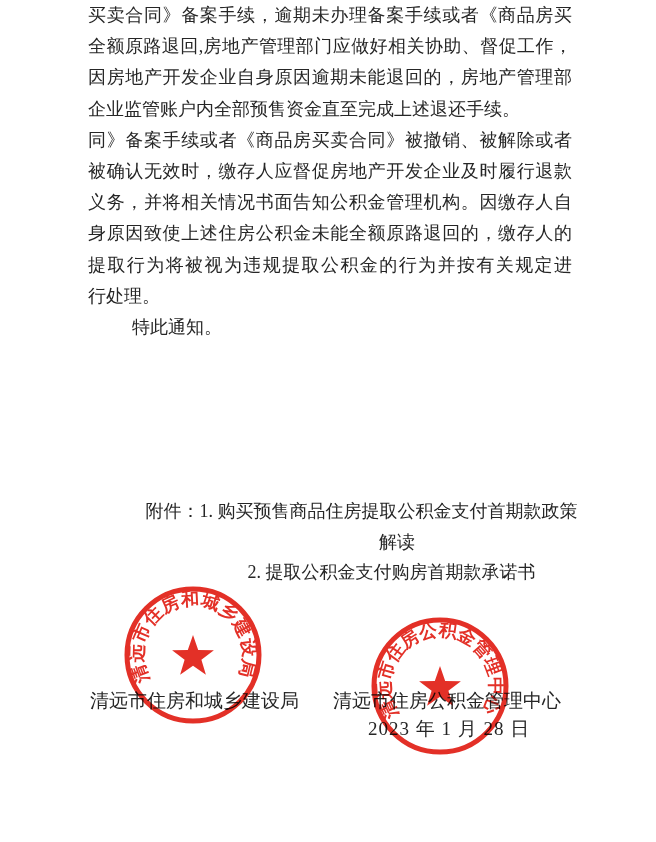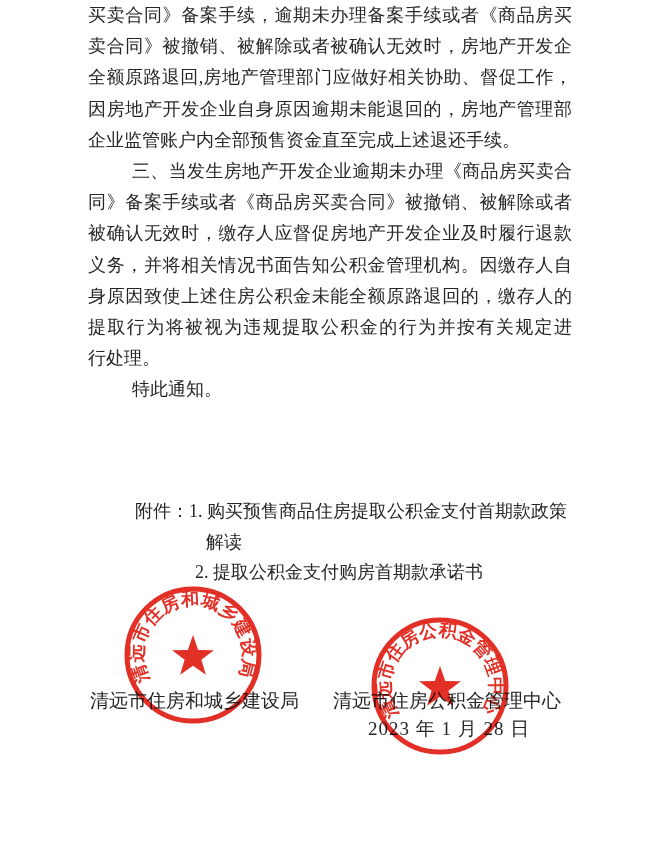--- a/index.html
+++ b/index.html
@@ -34,21 +34,21 @@
   .line.indent{padding-left:44px;}
   .line.indent.j{padding-left:44px;}
   
   .attachments{
     position:absolute;
     left:88px;top:496px;
     width:500px;
   }
   .att-line{
     height:30.5px;line-height:30.5px;
-    font-size:18px;white-space:pre;
+    font-size:18px;white-space:pre;text-align:center;
   }
   .att-1{padding-left:47px;}
   .att-2{padding-left:118px;}
   .att-3{padding-left:107px;}
   
   .sig{
     position:absolute;
     font-size:19px;line-height:22px;
     white-space:pre;
   }
@@ -68,25 +68,23 @@
     font-weight:bold;
   }
 </style>
 </head>
 <body>
 
 <div class="page">
 
   <div class="body-text">
     <div class="line j">买卖合同》备案手续，逾期未办理备案手续或者《商品房买</div>
-    <div class="line j">卖合同》被撤销、被解除或者被确认无效时，房地产开发企</div>
     <div class="line j">全额原路退回,房地产管理部门应做好相关协助、督促工作，</div>
     <div class="line j">因房地产开发企业自身原因逾期未能退回的，房地产管理部</div>
     <div class="line">企业监管账户内全部预售资金直至完成上述退还手续。</div>
-    <div class="line j indent">三、当发生房地产开发企业逾期未办理《商品房买卖合</div>
     <div class="line j">同》备案手续或者《商品房买卖合同》被撤销、被解除或者</div>
     <div class="line j">被确认无效时，缴存人应督促房地产开发企业及时履行退款</div>
     <div class="line j">义务，并将相关情况书面告知公积金管理机构。因缴存人自</div>
     <div class="line j">身原因致使上述住房公积金未能全额原路退回的，缴存人的</div>
     <div class="line j">提取行为将被视为违规提取公积金的行为并按有关规定进</div>
     <div class="line">行处理。</div>
     <div class="line indent">特此通知。</div>
   </div>
 
   <div class="attachments">

